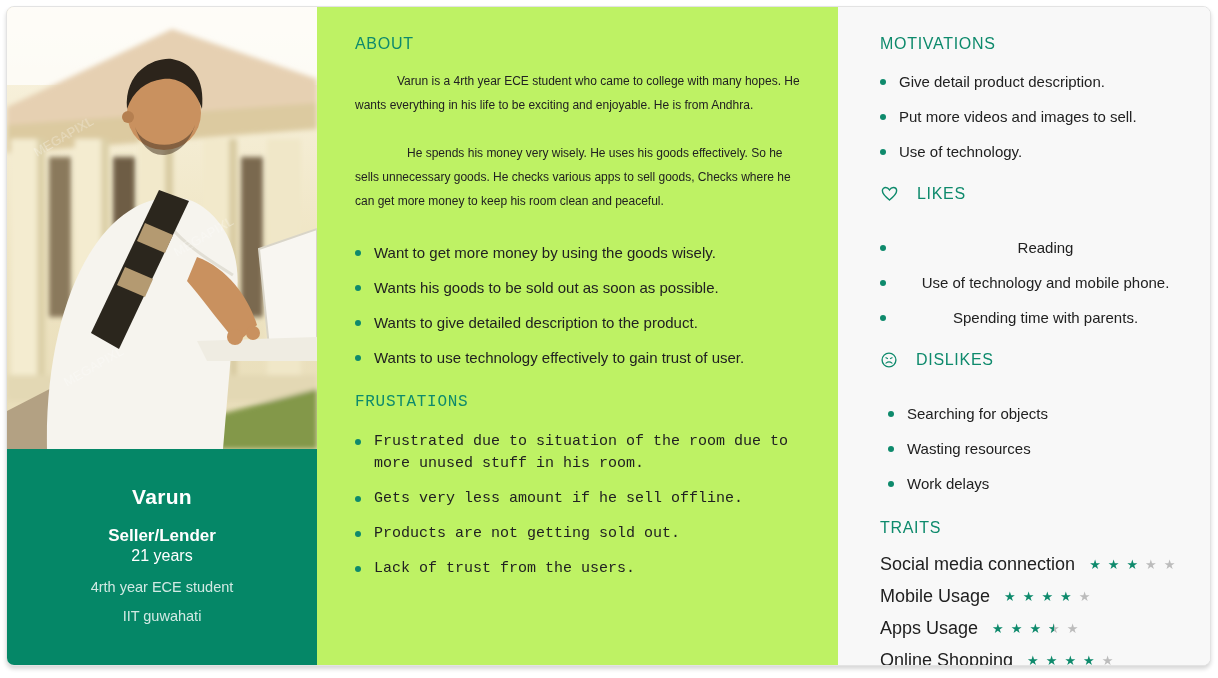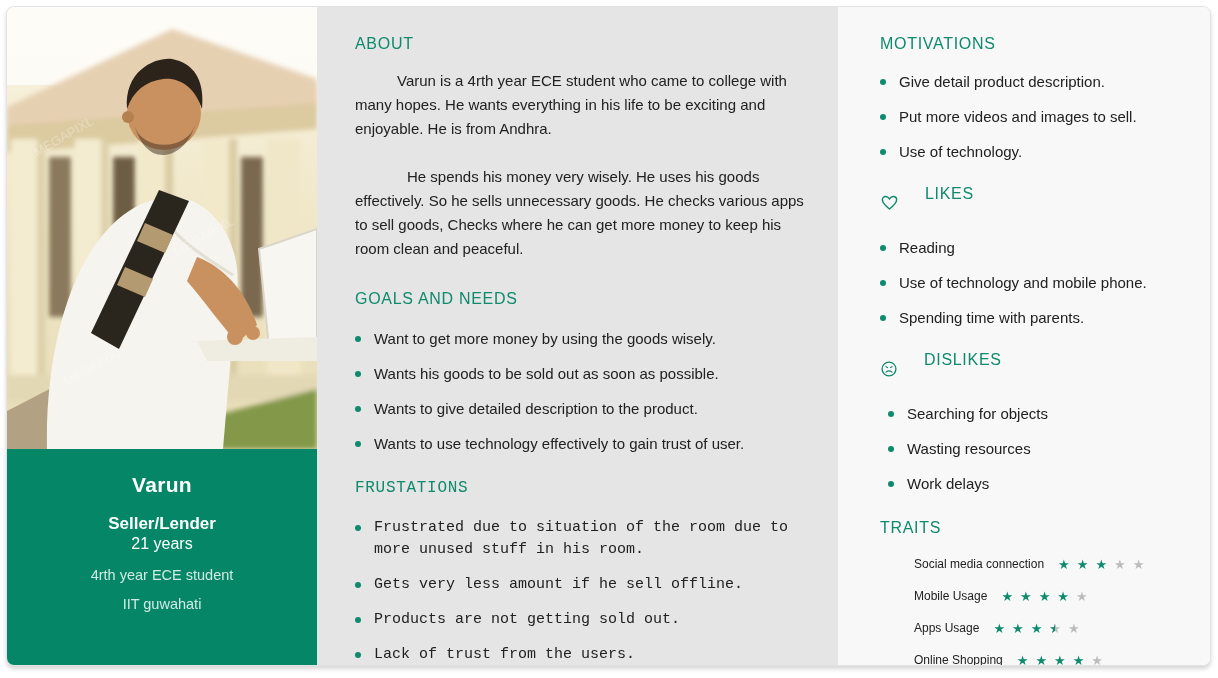--- a/index.html
+++ b/index.html
@@ -11,50 +11,50 @@
     font-family:"Liberation Sans", sans-serif; color:var(--text);}
   .card{
     position:absolute; left:6px; top:6px; width:1205px; height:660px;
     background:#fff; border:1px solid var(--card-border); border-radius:8px;
     box-shadow:0 3px 4px rgba(0,0,0,.16); overflow:hidden; display:flex;
   }
   
   .col-left{width:310px; flex:0 0 310px; display:flex; flex-direction:column;}
   .photo{height:442px; overflow:hidden; background:#efe6c8;}
   .photo svg{display:block; width:100%; height:100%;}
-  .info-panel{flex:1; background:var(--panel-green); color:#fff; text-align:center; padding-top:8px;}
+  .info-panel{flex:1; background:var(--panel-green); color:#fff; text-align:center; padding-top:20px;}
   .profile-name{font-size:21px; font-weight:700; margin-top:16px; letter-spacing:.3px;}
   .profile-role{font-size:17px; font-weight:700; margin-top:17px;}
   .profile-age{font-size:16px; font-weight:400; margin-top:1px;}
   .profile-edu{font-size:14.5px; margin-top:14px; color:rgba(255,255,255,.82);}
   .profile-inst{font-size:14.5px; margin-top:13px; color:rgba(255,255,255,.82);}
   
-  .col-mid{flex:1; background:#e5e5e5; padding:28px 34px 0 38px;}
+  .col-mid{flex:1; background:#bef264; padding:28px 34px 0 38px;}
   h2.sec{color:var(--accent); font-size:16px; font-weight:500; letter-spacing:.7px;}
-  .sec-head{display:flex; align-items:center; gap:26px;}
+  .sec-head{display:flex; gap:18px;}
   .sec-head svg{display:block;}
   #about h2{margin-bottom:16px;}
-  .para{font-size:15px; line-height:24px; max-width:452px;}
+  .para{font-size:12px; line-height:24px; max-width:452px;}
   .para.indent1{text-indent:42px; margin-bottom:24px;}
   .para.indent2{text-indent:52px;}
   #goals{margin-top:29px;}
   #frustations{margin-top:24px;font-family:Liberation Mono, monospace;}
   #goals h2, #frustations h2{margin-bottom:20px;}
   ul.blist{list-style:none;}
   .bitem{position:relative; padding-left:19px; margin-bottom:13px;
          font-size:15px; line-height:22px; max-width:452px;}
   .dot{position:absolute; left:0; top:8px; width:6px; height:6px;
        border-radius:50%; background:var(--accent);}
   
   .col-right{width:372px; flex:0 0 372px; background:var(--right-bg); padding:28px 18px 0 42px;}
   #motivations h2, #likes h2, #dislikes h2, #traits h2{margin-bottom:18px;}
   #likes, #dislikes{margin-top:22px;}
   #traits{margin-top:24px;}
   .trait-row{display:flex; align-items:center; margin-bottom:14px;}
-  .trait-label{font-size:12px; line-height:18px;margin-left:34px;}
+  .trait-label{font-size:18px; line-height:18px;}
   .trait-stars{display:inline-flex; gap:7px; margin-left:14px; font-size:13px; line-height:1;}
   .star{position:relative; color:var(--star-empty);}
   .star.full{color:var(--accent);}
   .star.half::before{content:"★"; position:absolute; left:0; top:0; width:52%;
                      overflow:hidden; color:var(--accent);}
 </style>
 </head>
 <body>
 
 <div class="card">
@@ -130,21 +130,20 @@
   </div>
 
   <div class="col-mid">
     <section id="about">
       <h2 class="sec">ABOUT</h2>
       <p class="para indent1">Varun is a 4rth year ECE student who came to college with many hopes. He wants everything in his life to be exciting and enjoyable. He is from Andhra.</p>
       <p class="para indent2">He spends his money very wisely. He uses his goods effectively. So he sells unnecessary goods. He checks various apps to sell goods, Checks where he can get more money to keep his room clean and peaceful.</p>
     </section>
 
     <section id="goals">
-      <h2 class="sec">GOALS AND NEEDS</h2>
       <ul class="blist">
         <li class="bitem"><span class="dot"></span><span>Want to get more money by using the goods wisely.</span></li>
         <li class="bitem"><span class="dot"></span><span>Wants his goods to be sold out as soon as possible.</span></li>
         <li class="bitem"><span class="dot"></span><span>Wants to give detailed description to the product.</span></li>
         <li class="bitem"><span class="dot"></span><span>Wants to use technology effectively to gain trust of user.</span></li>
       </ul>
     </section>
 
     <section id="frustations">
       <h2 class="sec">FRUSTATIONS</h2>
@@ -167,21 +166,21 @@
       </ul>
     </section>
 
     <section id="likes">
       <div class="sec-head">
         <svg width="19" height="18" viewBox="0 0 24 24">
           <path d="M12 20 C5 14.5 2.5 11 2.5 7.8 C2.5 5.2 4.5 3.4 6.9 3.4 C8.8 3.4 10.7 4.6 12 6.6 C13.3 4.6 15.2 3.4 17.1 3.4 C19.5 3.4 21.5 5.2 21.5 7.8 C21.5 11 19 14.5 12 20 Z" fill="none" stroke="#0e8a6c" stroke-width="1.9"></path>
         </svg>
         <h2 class="sec">LIKES</h2>
       </div>
-      <ul class="blist" style="margin-top:16px;">
+      <ul class="blist" style="margin-top:16px;text-align:center;">
         <li class="bitem"><span class="dot"></span><span>Reading</span></li>
         <li class="bitem"><span class="dot"></span><span>Use of technology and mobile phone.</span></li>
         <li class="bitem"><span class="dot"></span><span>Spending time with parents.</span></li>
       </ul>
     </section>
 
     <section id="dislikes">
       <div class="sec-head">
         <svg width="18" height="18" viewBox="0 0 24 24">
           <circle cx="12" cy="12" r="9.2" fill="none" stroke="#0e8a6c" stroke-width="1.8"></circle>

